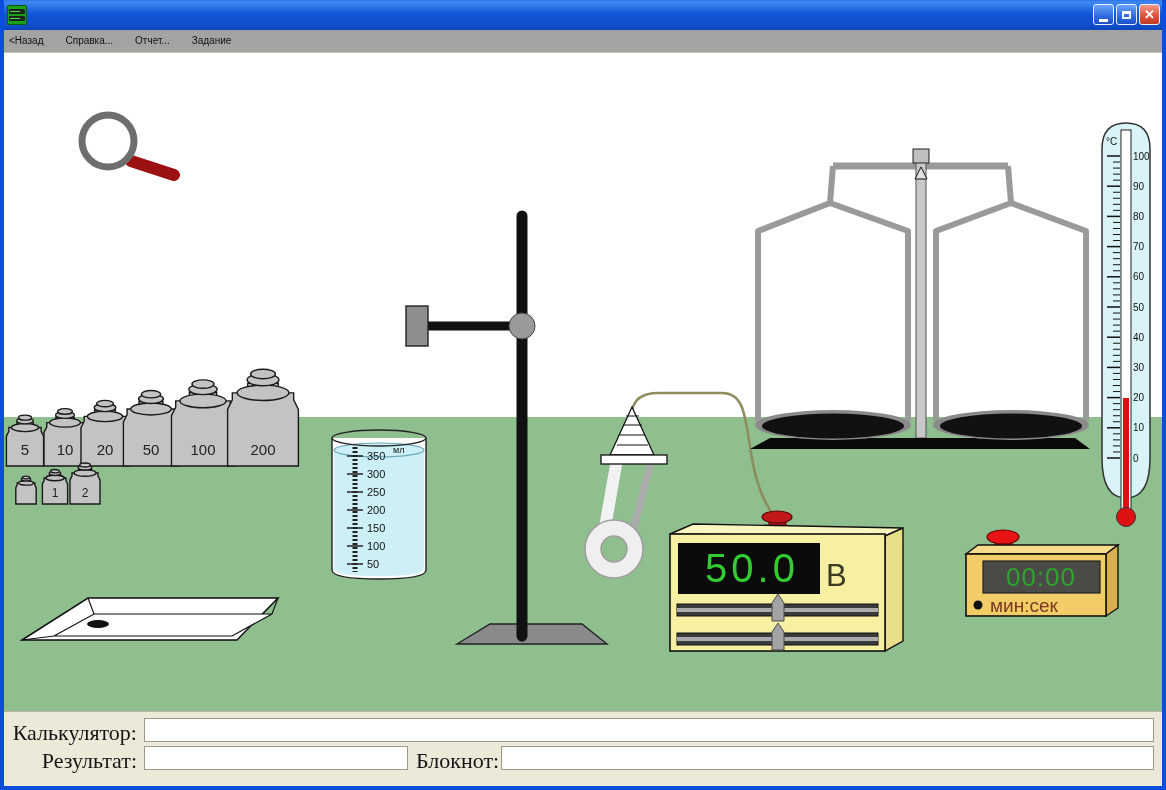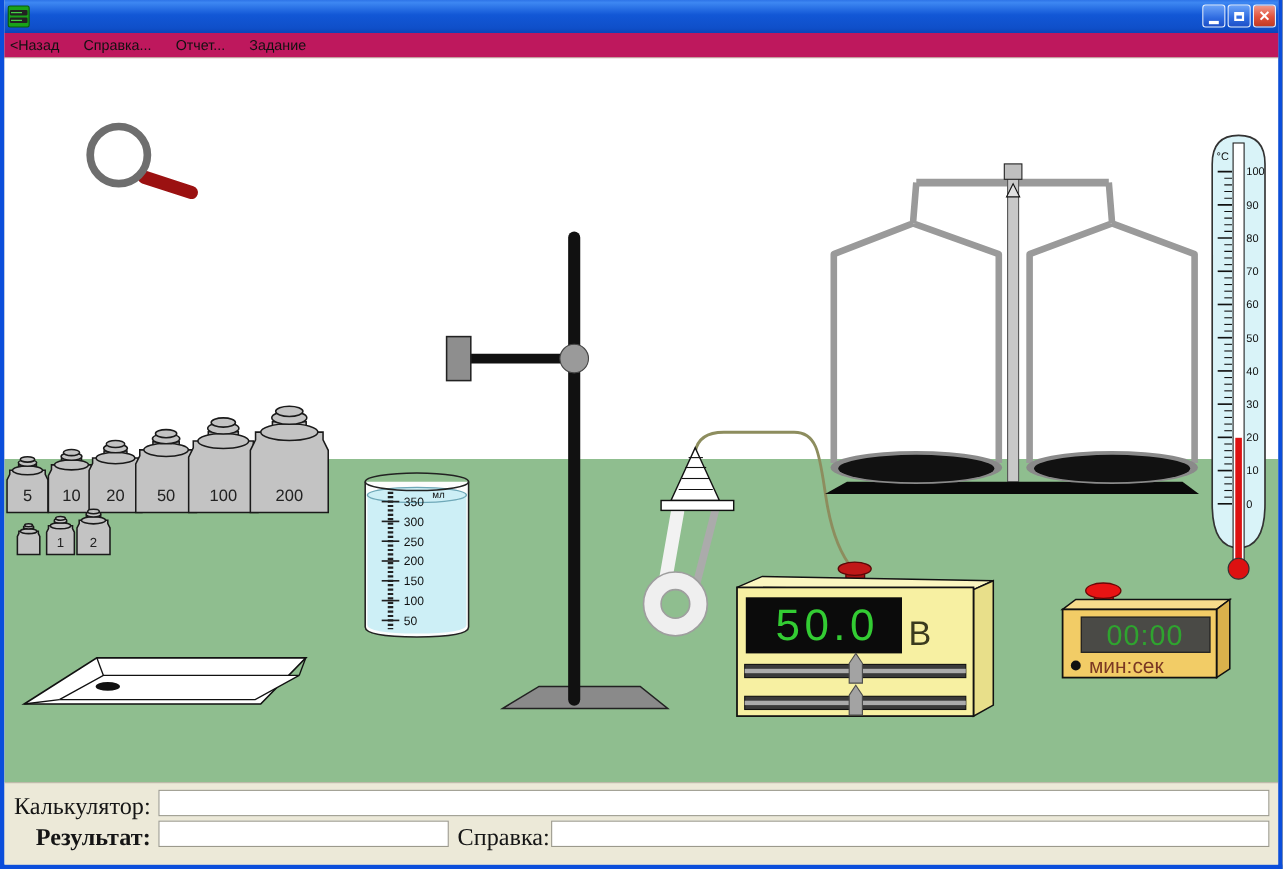--- a/index.html
+++ b/index.html
@@ -17,22 +17,22 @@
   #app-icon .scr::after{content:"";position:absolute;left:1px;top:2px;width:10px;height:1px;background:#4CE04C;}
   #winbtns{position:absolute;right:6px;top:4px;display:flex;gap:2px;}
   .winbtn{width:21px;height:21px;border:1px solid #E8F0FC;border-radius:3px;box-sizing:border-box;
           display:flex;align-items:center;justify-content:center;cursor:default;}
   .winbtn.blue{background:linear-gradient(180deg,#6AA2F8,#2E6BE0 60%,#1E50C8);}
   .winbtn.red{background:linear-gradient(180deg,#F09A8C,#E1523C 55%,#C03A24);}
   .glyph-min{width:9px;height:3px;background:#fff;margin-top:11px;}
   .glyph-max{width:9px;height:8px;border:2px solid #fff;border-top-width:3px;box-sizing:border-box;}
   .glyph-close{color:#fff;font-weight:bold;font-size:13px;line-height:1;}
   
-  #menubar{position:absolute;left:-4px;top:30px;width:1166px;height:22px;background:#be185d;
-           border-bottom:1px solid #C6C3B2;display:flex;align-items:center;font-size:13px;color:#111;}
+  #menubar{position:absolute;left:-4px;top:30px;width:1166px;height:22px;background:#a3a3a3;
+           border-bottom:1px solid #C6C3B2;display:flex;align-items:center;font-size:10px;color:#111;}
   .menu-item{padding:0 11px;height:22px;line-height:22px;cursor:default;}
   .menu-item:first-child{padding-left:9px;}
   
   #lab{position:absolute;left:0;top:53px;width:1158px;height:658px;
        background:linear-gradient(to bottom,#FFFFFF 0,#FFFFFF 364px,#8FBE8F 364px,#8FBE8F 100%);}
   #lab svg{position:absolute;left:0;top:0;}
   
   #panel{position:absolute;left:0;top:711px;width:1158px;height:75px;background:#ECE9D8;border-top:1px solid #B9B6A6;}
   .panel-label{position:absolute;font-family:"Liberation Serif",serif;font-size:22px;color:#151515;text-align:right;}
   .panel-input{position:absolute;height:24px;border:1px solid #9B998C;background:#fff;font-size:14px;
@@ -276,19 +276,19 @@
             <line x1="1103" y1="405" x2="1116" y2="405" stroke="#111" stroke-width="1.5"></line>
             <text x="1129" y="408.5" font-size="10" fill="#111">0</text>
           </g>
     </g>
   </svg>
   </div>
 
   <div id="panel">
     <div class="panel-label" style="left:0;width:133px;top:8px;">Калькулятор:</div>
     <input class="panel-input" style="left: 140px; width: 1010px; top: 6px;" value="">
-    <div class="panel-label" style="left:0;width:133px;top:36px;font-weight:bold;">Результат:</div>
+    <div class="panel-label" style="left:0;width:133px;top:36px;">Результат:</div>
     <input class="panel-input" style="left: 140px; width: 264px; top: 34px;" value="">
-    <div class="panel-label" style="left:412px;width:80px;top:36px;">Справка:</div>
+    <div class="panel-label" style="left:412px;width:80px;top:36px;">Блокнот:</div>
     <input class="panel-input" style="left: 497px; width: 653px; top: 34px;" value="">
   </div>
 
 </div>
 
 </body></html>

